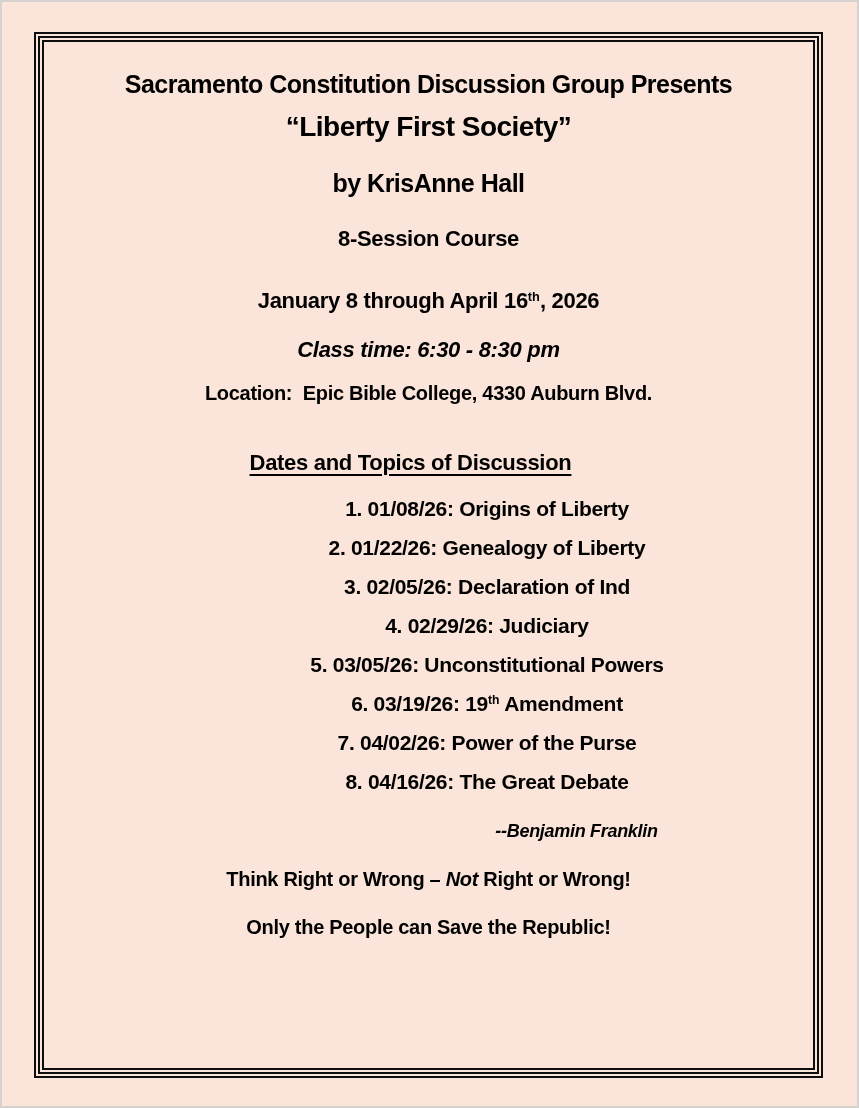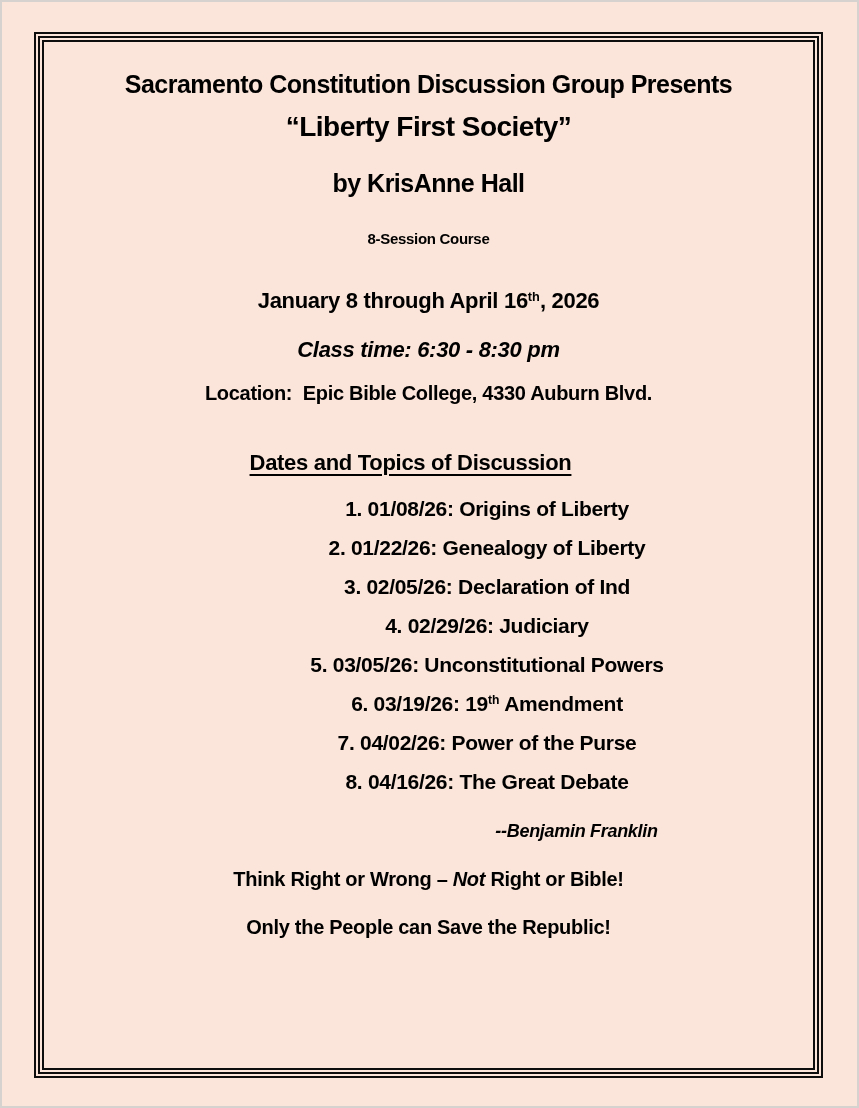--- a/index.html
+++ b/index.html
@@ -36,21 +36,21 @@
     box-sizing: border-box;
     text-align: center;
     overflow: hidden;
   }
 
   .txt { white-space: pre-wrap; letter-spacing: -0.3px; margin-top: 37px; }
 
   .presenter   { margin-top: 27px; font-size: 25px; line-height: 30px; letter-spacing: -0.5px; }
   .main-title  { margin-top: 12px; font-size: 28px; line-height: 32px; letter-spacing: -0.5px; }
   .author      { margin-top: 25px; font-size: 25px; line-height: 30px; letter-spacing: -0.5px; }
-  .course      { margin-top: 28px; font-size: 15px; line-height: 26px; }
+  .course      { margin-top: 28px; font-size: 22px; line-height: 26px; }
   .date-range  { margin-top: 36px; font-size: 22px; line-height: 26px; }
   .class-time  { margin-top: 20px; font-size: 22px; line-height: 26px; font-style: italic; }
   .location    { margin-top: 18px; font-size: 20px; line-height: 24px; }
 
   .schedule-heading {
     margin-top: 45px;
     font-size: 22px; line-height: 26px;
     text-decoration: underline;
     text-decoration-thickness: 2px;
     text-underline-offset: 4px;
@@ -114,19 +114,19 @@
         <div class="schedule-item"><span class="txt">4. 02/29/26: Judiciary</span><sup class="sup"></sup><span class="txt"></span></div>
         <div class="schedule-item"><span class="txt">5. 03/05/26: Unconstitutional Powers</span><sup class="sup"></sup><span class="txt"></span></div>
         <div class="schedule-item"><span class="txt">6. 03/19/26: 19</span><sup class="sup">th</sup><span class="txt"> Amendment</span></div>
         <div class="schedule-item"><span class="txt">7. 04/02/26: Power of the Purse</span><sup class="sup"></sup><span class="txt"></span></div>
         <div class="schedule-item"><span class="txt">8. 04/16/26: The Great Debate</span><sup class="sup"></sup><span class="txt"></span></div>
       </div>
 
 
       <div class="attribution txt">--Benjamin Franklin</div>
 
-      <div class="slogan-1"><span class="txt">Think Right or Wrong – </span><span class="txt em-italic">Not</span><span class="txt"> Right or Bible!</span></div>
+      <div class="slogan-1"><span class="txt">Think Right or Wrong – </span><span class="txt em-italic">Not</span><span class="txt"> Right or Wrong!</span></div>
 
       <div class="slogan-2 txt">Only the People can Save the Republic!</div>
 
     </div>
   </div>
 </div>
 
 </body></html>

